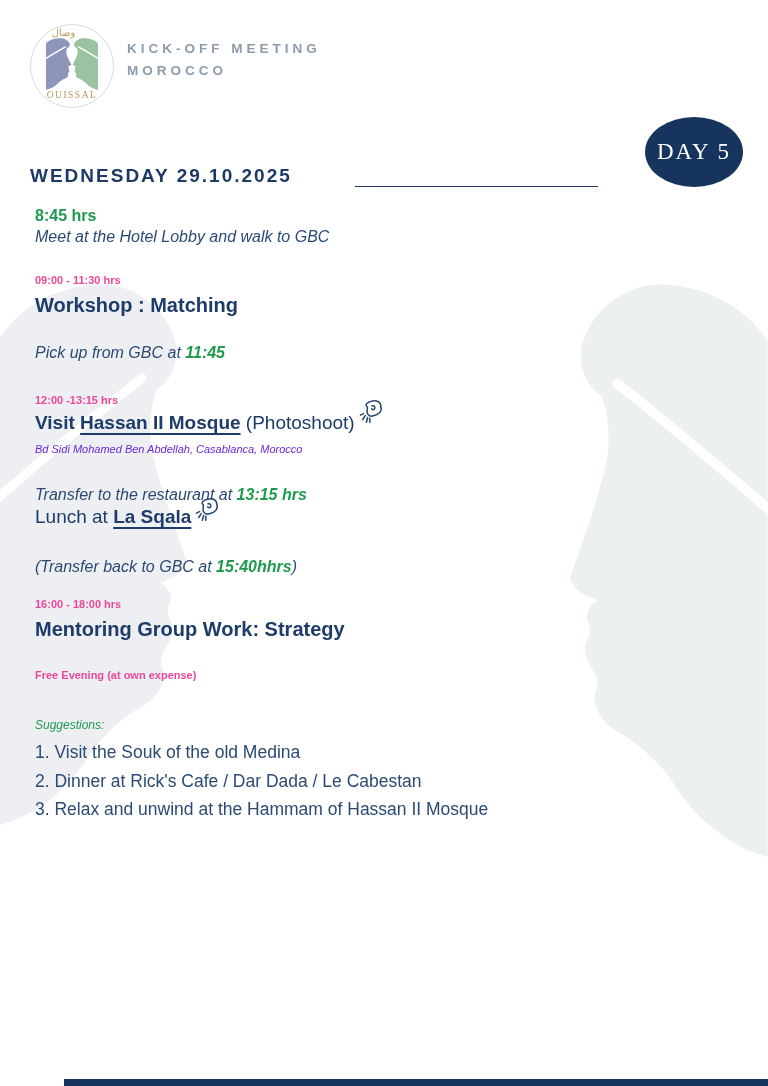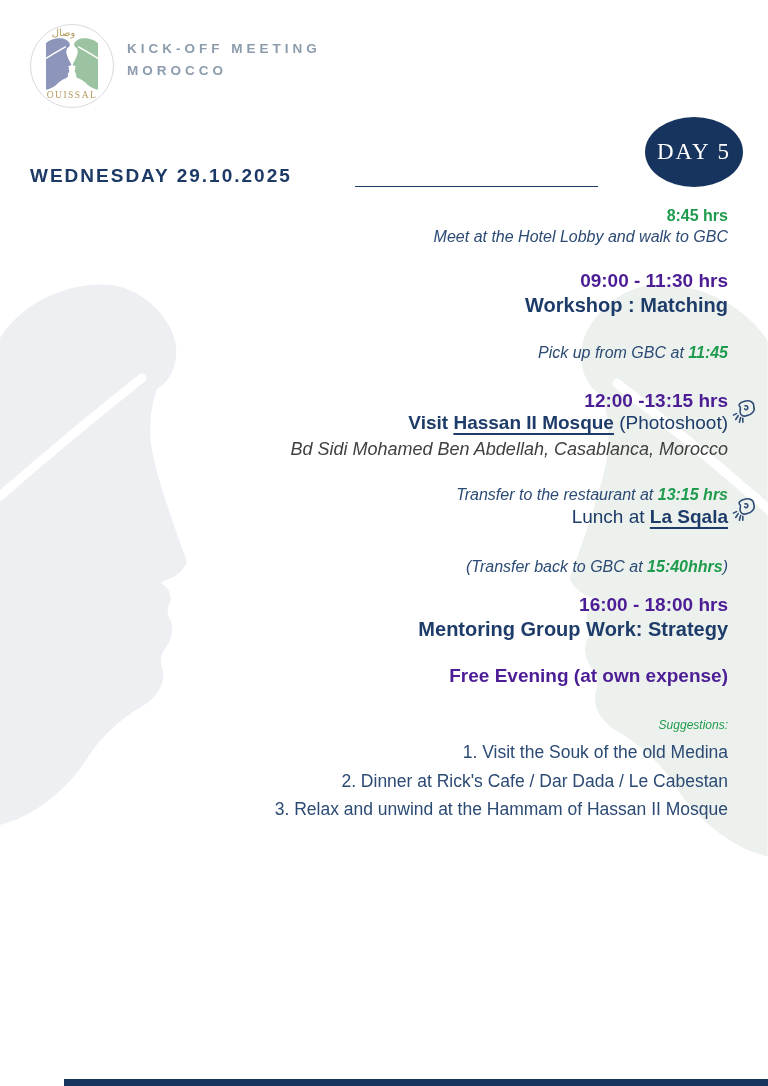--- a/index.html
+++ b/index.html
@@ -46,29 +46,29 @@
   }
   .date-line { flex:1; border-top:1.6px solid #1d3a66; margin-left:16px; }
   .day-badge {
     width:98px; height:70px; border-radius:50%; background:#17345f;
     display:flex; align-items:center; justify-content:center;
     color:#ffffff; font-family:"Liberation Serif", serif; font-size:23px;
     letter-spacing:2px; flex:0 0 auto;
   }
   
   .schedule {
-    position:absolute; left:56px; right:40px; top:206px; z-index:1;
-    text-align:right;
-  }
-  .t-green  { color:#4c1d95; font-weight:bold; font-size:19px; line-height:21px; }
+    position:absolute; left:35px; right:40px; top:206px; z-index:1;
+    text-align:left;
+  }
+  .t-green  { color:#ec4899; font-weight:bold; font-size:11px; line-height:21px; }
   .t-green-sm { color:#1e9b4d; font-weight:bold; font-size:16px; line-height:19px; }
   .t-italic { color:#2b4a74; font-style:italic; font-size:16px; line-height:20px; }
   .t-title  { color:#1e3c69; font-weight:bold; font-size:20px; line-height:25px; }
   .t-event  { color:#1e3c69; font-size:19px; line-height:24px; }
-  .t-addr   { color:#404040; font-style:italic; font-size:18px; line-height:17px; }
+  .t-addr   { color:#6d28d9; font-style:italic; font-size:11px; line-height:17px; }
   .hl { color:#1e9b4d; font-weight:bold; }
   .u  { text-decoration:underline; text-decoration-thickness:2px; text-underline-offset:4px; }
   .bold { font-weight:bold; }
   .icon-cam { position:relative; display:inline-block; width:0; }
   .icon-cam svg { position:absolute; left:4px; transform:rotate(-10deg); }
   .cam-a svg { top:-30px; }
   .cam-b svg { top:-26px; }
   .suggest-label { color:#1e9b4d; font-style:italic; font-size:12px; line-height:18px; }
   .suggest-item  { color:#2b4a74; font-size:17.5px; line-height:28.5px; }
   

